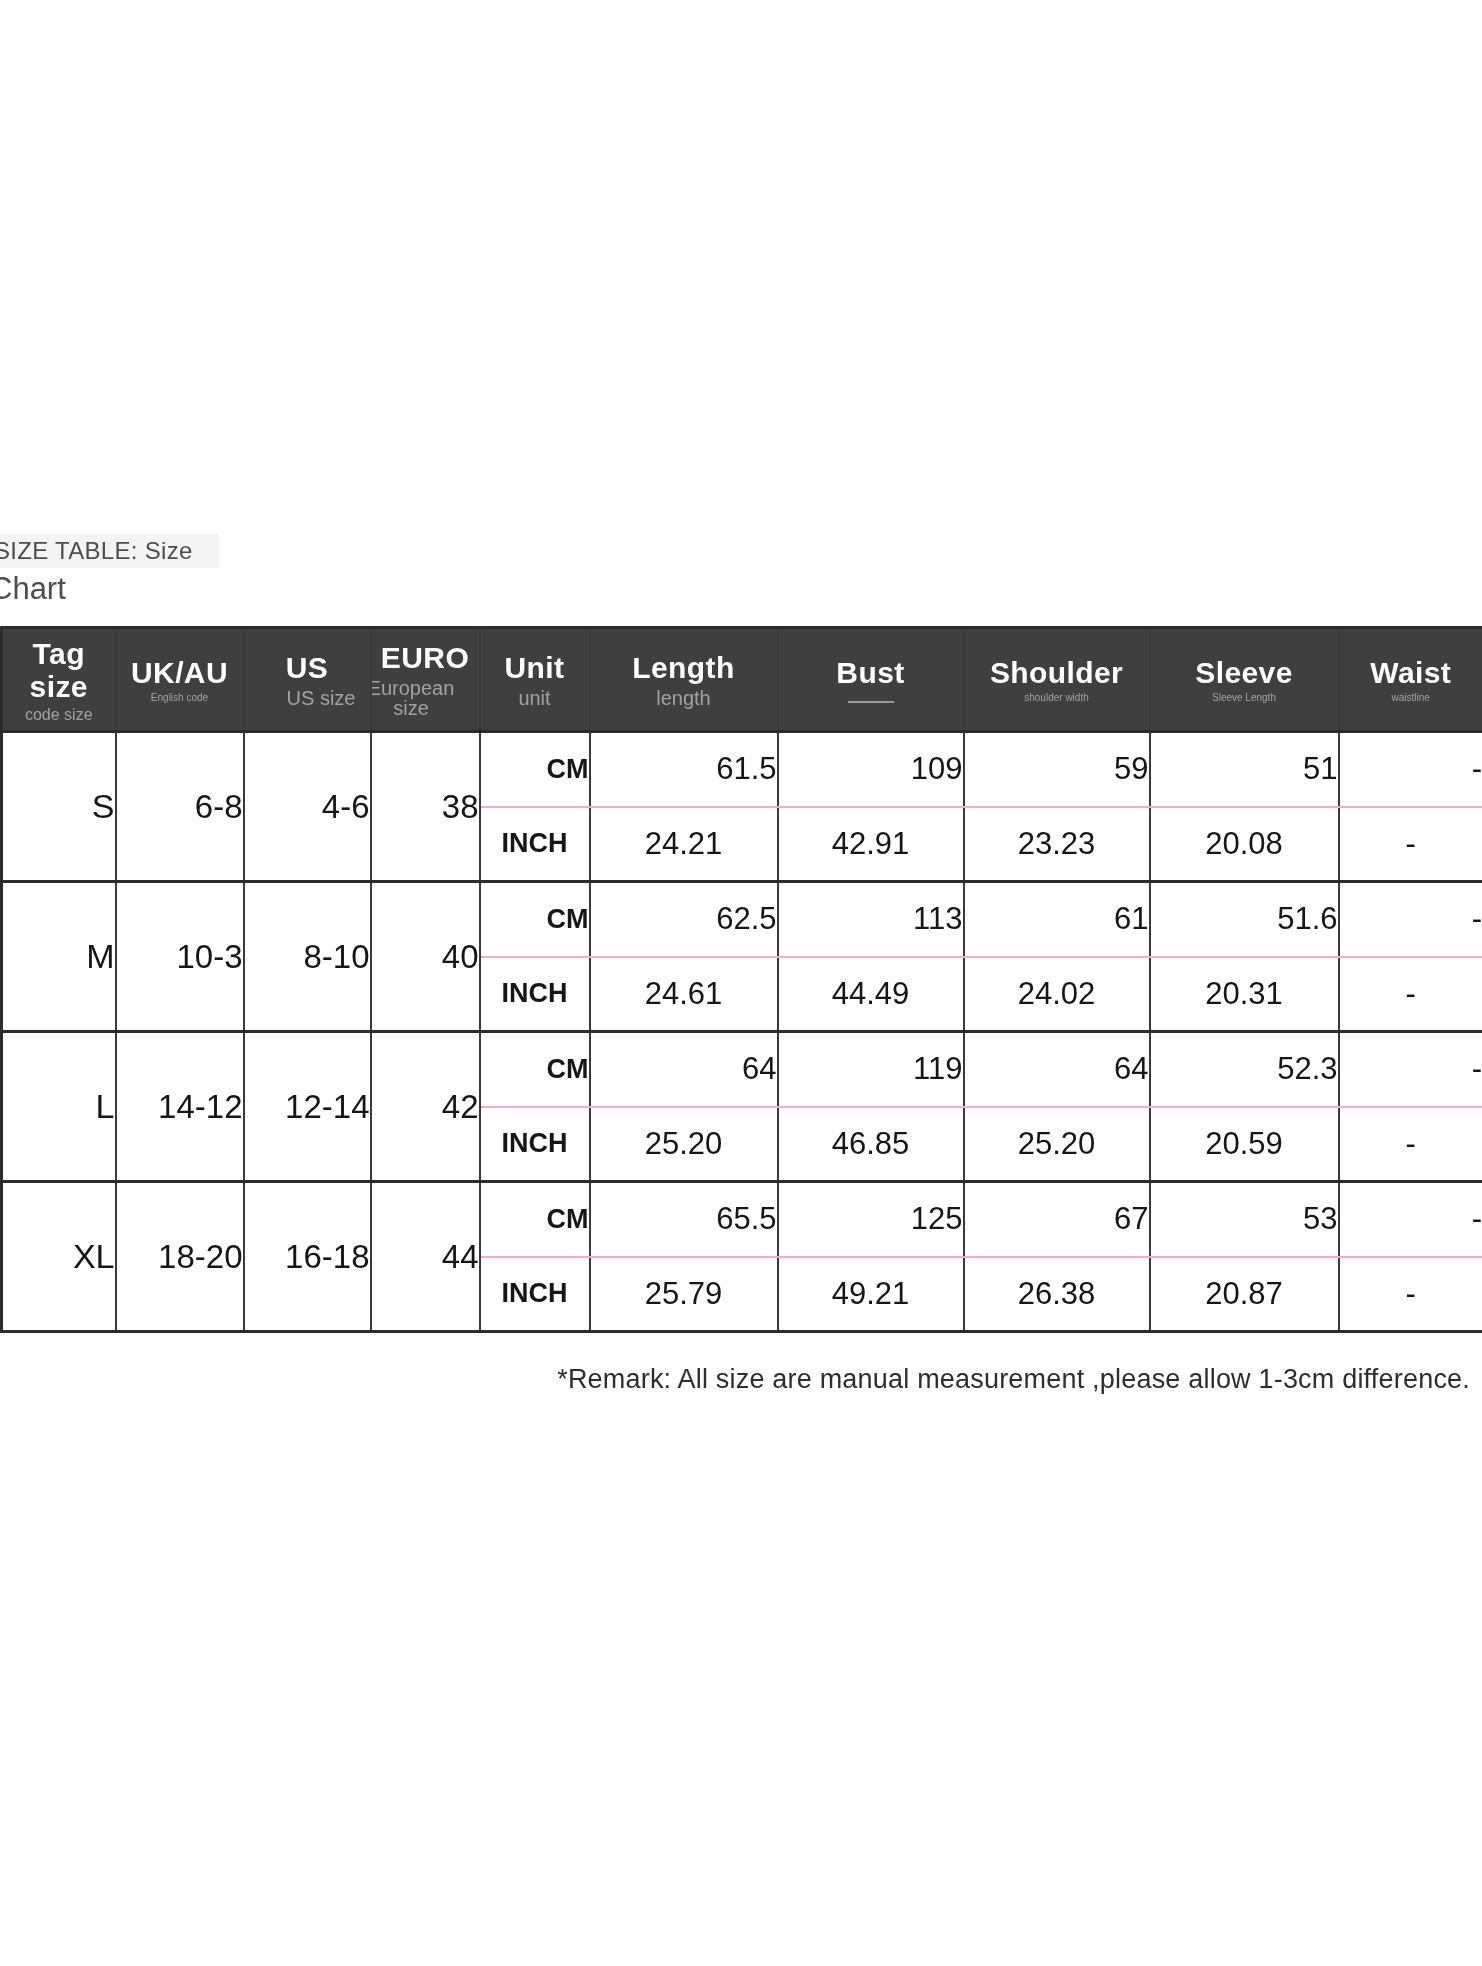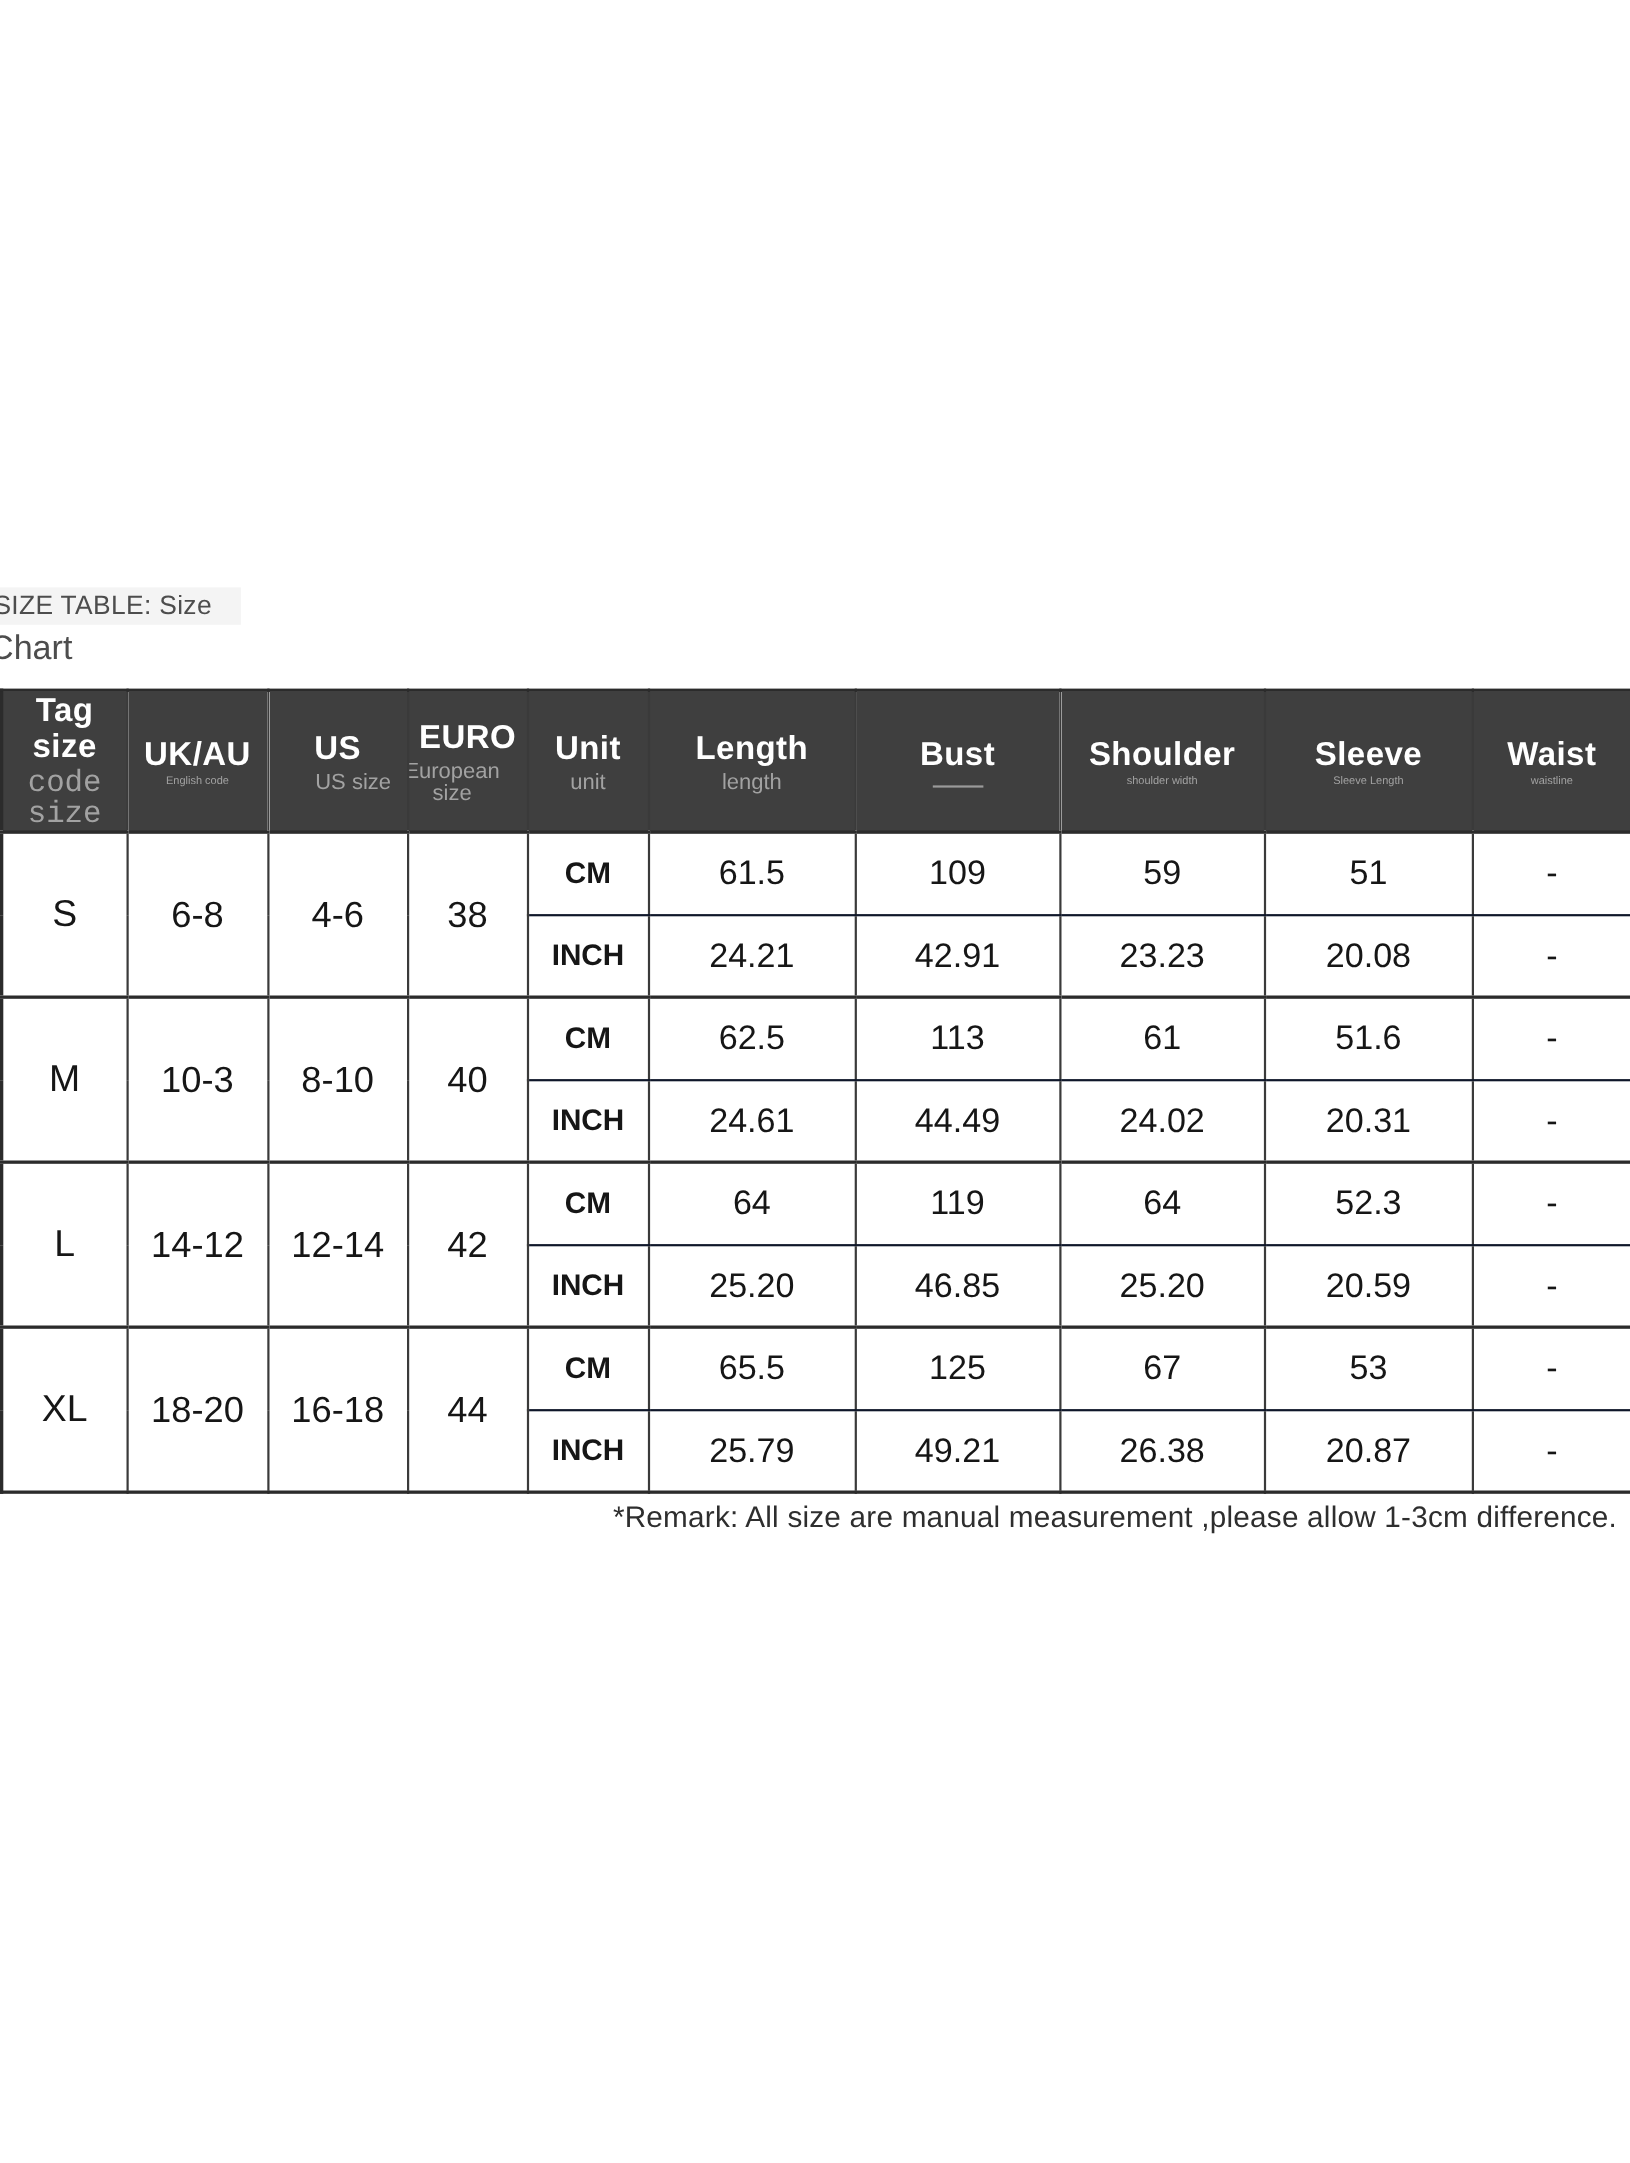--- a/index.html
+++ b/index.html
@@ -39,37 +39,37 @@
   .size-chart thead tr { height: 104px; }
   .size-chart tbody tr { height: 75px; }
 
   .size-chart th {
     background: #3f3f3f;
     color: #ffffff;
     border-bottom: 3px solid #2b2b2b;
   }
   .h-label { font-size: 30px; font-weight: bold; letter-spacing: 0.4px; line-height: 1.1; }
   .h-sub   { color: #a2a2a2; font-weight: normal; margin-top: 4px; line-height: 1; }
-  .sub-lg  { font-size: 28px; font-family: Liberation Mono, monospace; }
+  .sub-lg  { font-size: 16px; }
   .sub-md  { font-size: 20px; }
   .sub-sm  { font-size: 10px; text-align: center; }
   .sub-right { transform: translateX(14px); }
   .sub-left  { transform: translateX(-14px); }
   .bust-line {
     width: 46px; height: 2px; background: #9a9a9a;
     margin: 12px auto 0 auto;
   }
 
   .size-chart td { font-size: 31px; color: #161616; }
   .size-chart td.tag  { font-size: 34px; }
   .size-chart td.big  { font-size: 33px; }
   .size-chart td.unit { font-size: 27px; font-weight: bold; }
 
   
-  .size-chart tr.cm-row td { border-bottom: 2px solid #0f172a; }
+  .size-chart tr.cm-row td { border-bottom: 2px solid #f9a8d4; text-align: right; }
   
   .size-chart tbody tr.group-start td { border-top: 3px solid #2b2b2b; }
 
   
   .remark {
     position: absolute; top: 1364px; right: 12px;
     font-size: 27px; color: #2e2e2e; letter-spacing: 0.2px;
     white-space: nowrap;
   }
 </style>

